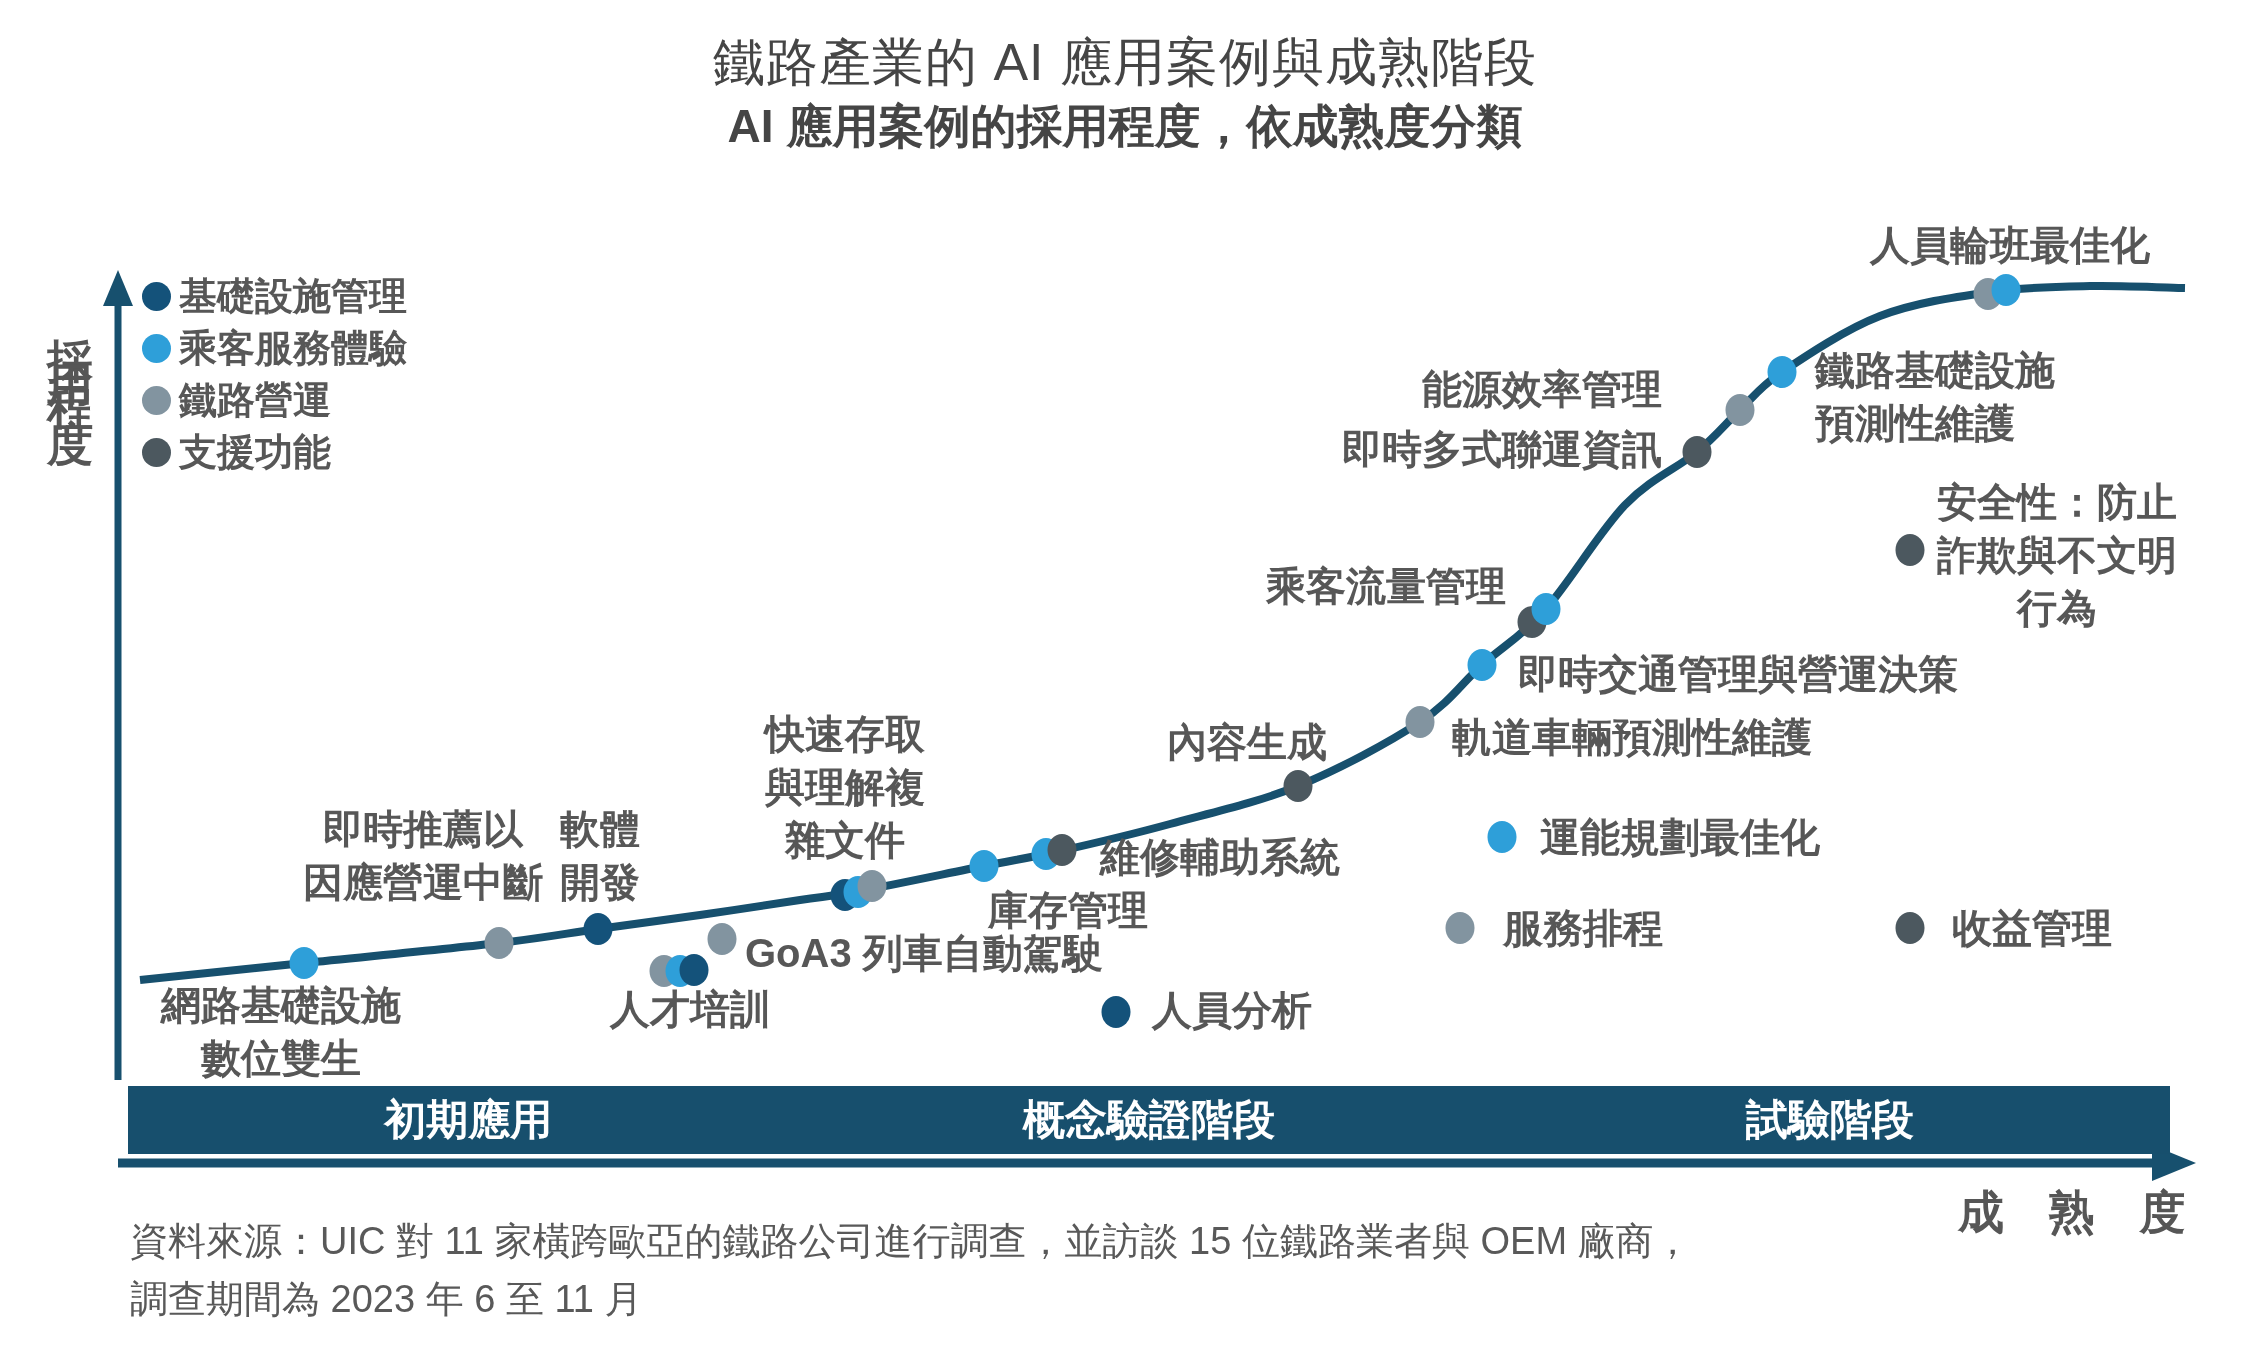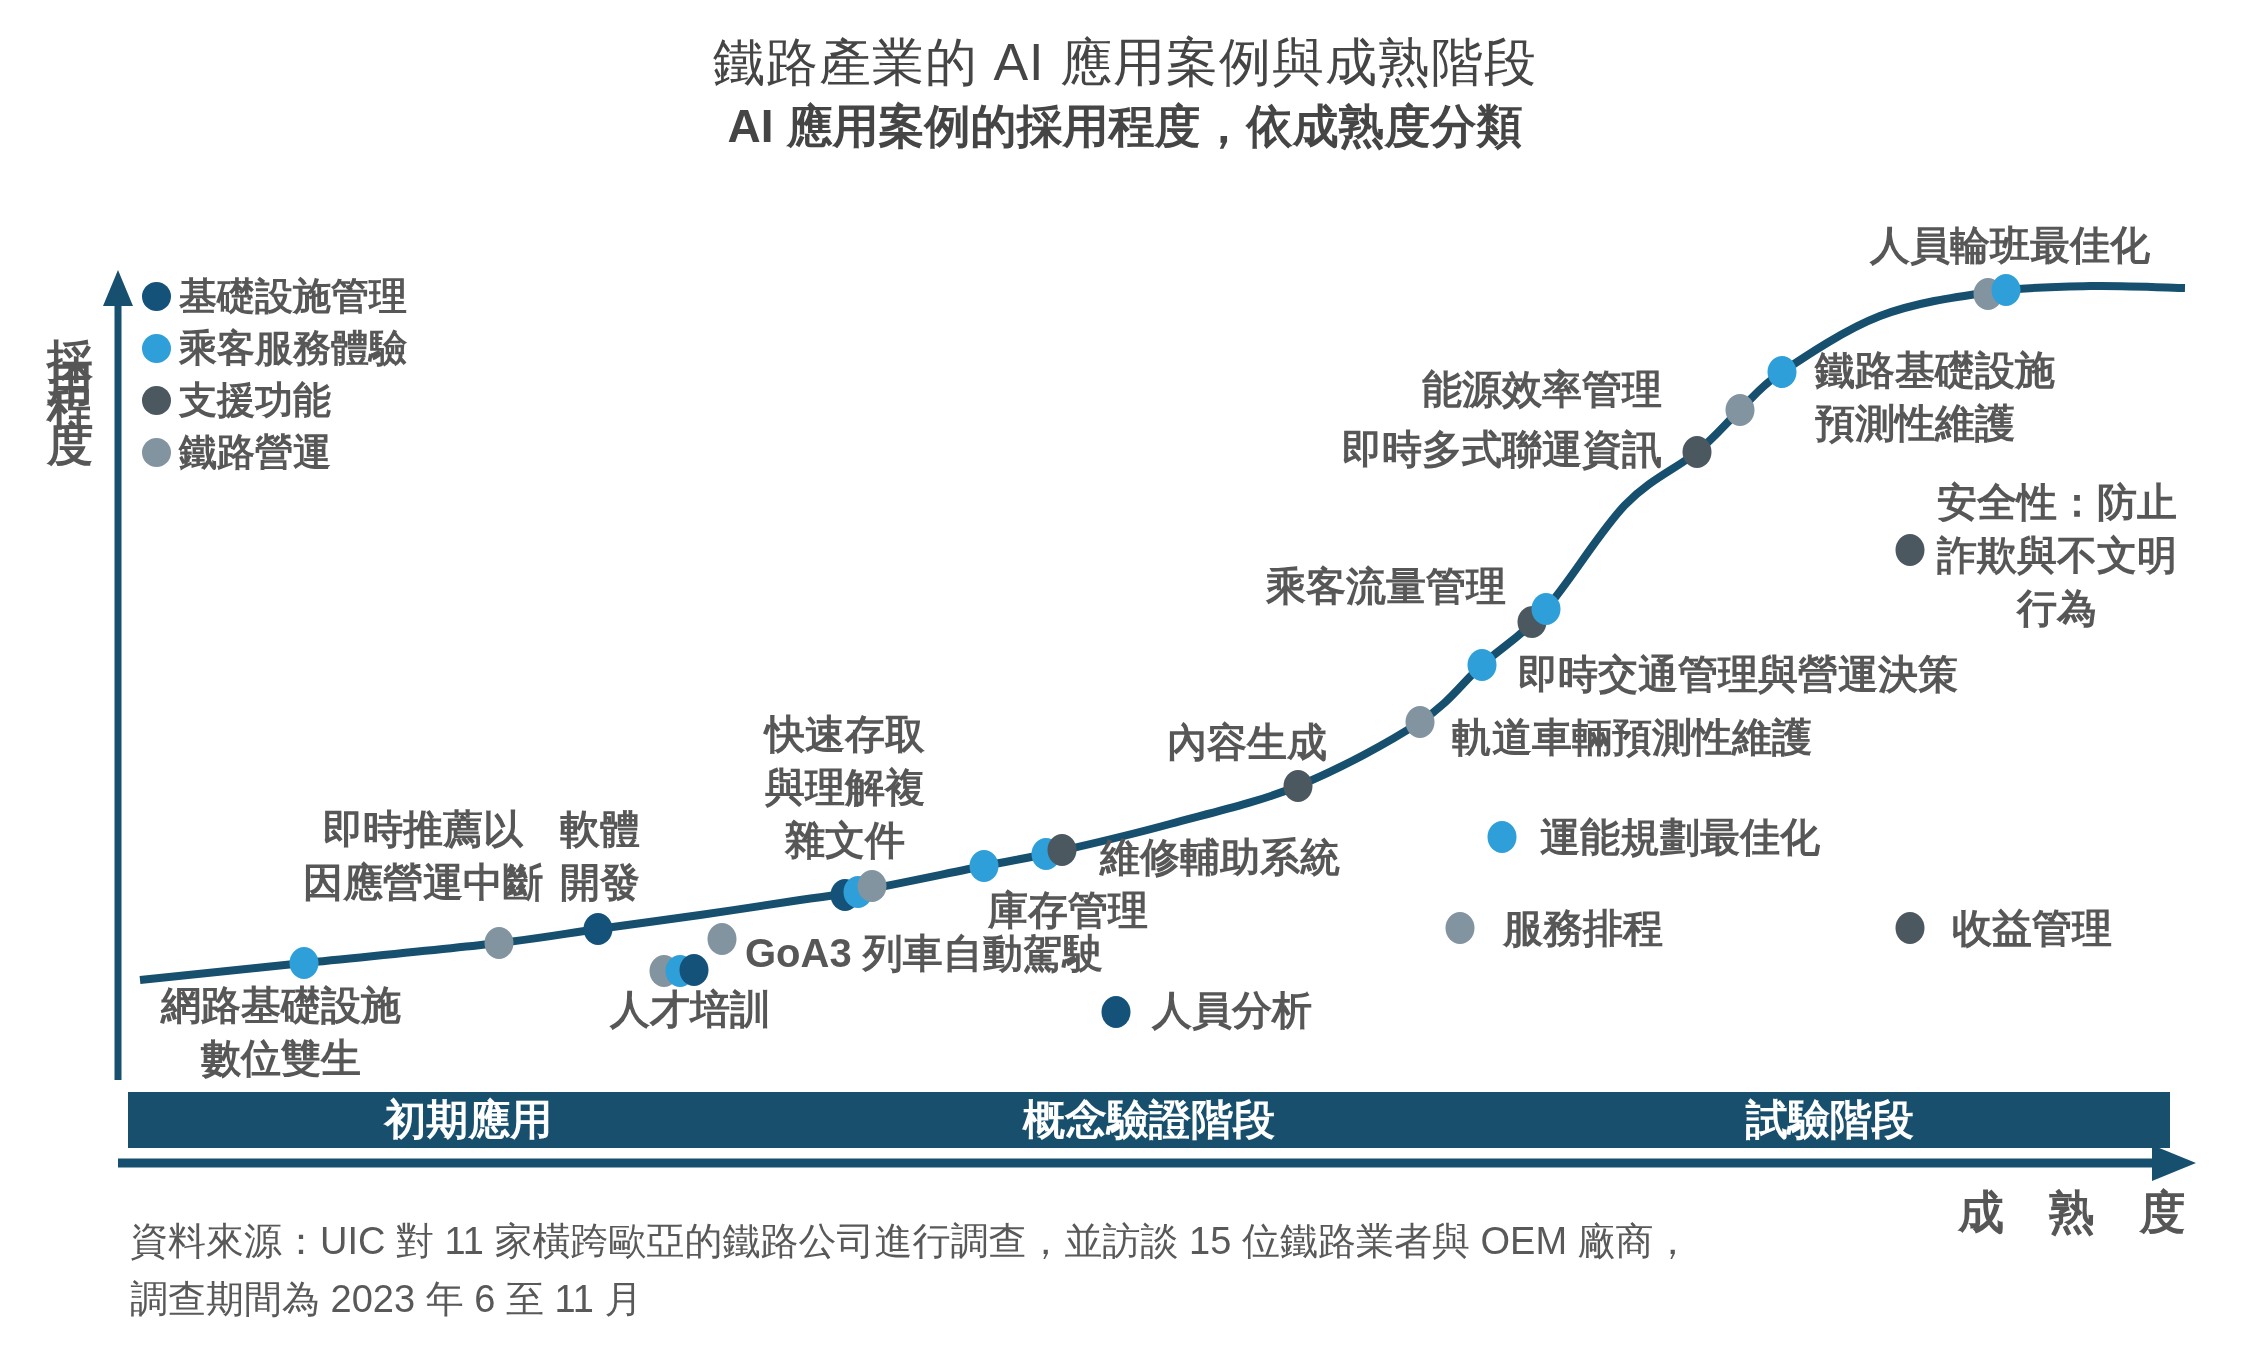--- a/index.html
+++ b/index.html
@@ -11,21 +11,21 @@
          font-size:46px;font-weight:bold;color:#454545;}
   .y-axis-label{position:absolute;left:40px;top:302px;
          writing-mode:vertical-rl;text-orientation:upright;
          font-size:46px;font-weight:bold;color:#565656;letter-spacing:26px;}
   .legend{position:absolute;left:142px;top:270px;}
   .legend-row{display:flex;align-items:center;gap:8px;height:52px;}
   .legend-dot{width:29px;height:29px;border-radius:50%;flex:0 0 auto;}
   .legend-label{font-size:38px;font-weight:bold;color:#575757;white-space:nowrap;}
   svg.chart{position:absolute;left:0;top:0;}
   .bands{position:absolute;left:128px;top:1086px;width:2042px;height:68px;
-         display:flex;gap:0;align-items:center;}
+         display:flex;gap:0;}
   .band{flex:1 1 0;background:#174F6D;color:#ffffff;font-size:42px;font-weight:bold;
         display:flex;align-items:center;justify-content:center;white-space:nowrap;}
   .x-axis-title{position:absolute;left:1958px;top:1182px;font-size:46px;font-weight:bold;
         color:#565656;letter-spacing:16px;white-space:nowrap;}
   .source{position:absolute;left:130px;top:1212px;font-size:38px;color:#595959;line-height:58px;}
 </style>
 </head>
 <body>
 
 <div class="page">
@@ -37,26 +37,26 @@
   <div class="legend" id="legend">
       <div class="legend-row">
         <span class="legend-dot" style="background: rgb(20, 82, 122);"></span>
         <span class="legend-label">基礎設施管理</span>
       </div>
       <div class="legend-row">
         <span class="legend-dot" style="background: rgb(46, 159, 217);"></span>
         <span class="legend-label">乘客服務體驗</span>
       </div>
       <div class="legend-row">
+        <span class="legend-dot" style="background: rgb(130, 148, 160);"></span>
+        <span class="legend-label">鐵路營運</span>
+      </div>
+      <div class="legend-row">
         <span class="legend-dot" style="background: rgb(76, 88, 95);"></span>
         <span class="legend-label">支援功能</span>
-      </div>
-      <div class="legend-row">
-        <span class="legend-dot" style="background: rgb(130, 148, 160);"></span>
-        <span class="legend-label">鐵路營運</span>
       </div>
     </div>
 
   <svg class="chart" id="chart-svg" width="2250" height="1350" viewBox="0 0 2250 1350">
       <line x1="118" y1="1080" x2="118" y2="300" stroke="#17506E" stroke-width="7"></line>
       <polygon points="118,270 103,306 133,306" fill="#17506E"></polygon>
       <line x1="118" y1="1163" x2="2158" y2="1163" stroke="#17506E" stroke-width="9"></line>
       <polygon points="2196,1163 2152,1145 2152,1181" fill="#17506E"></polygon>
       <path d="M 140 980 C 167.33333333333334 977.1666666666666 244.16666666666666 969.1666666666666 304 963 C 363.8333333333333 956.8333333333334 450 948.6666666666666 499 943 C 548 937.3333333333334 564.5 933.6666666666666 598 929 C 631.5 924.3333333333334 666.3333333333334 919.8333333333334 700 915 C 733.6666666666666 910.1666666666666 773.3333333333334 904 800 900 C 826.6666666666666 896 829.3333333333334 896.6666666666666 860 891 C 890.6666666666666 885.3333333333334 950.6666666666666 872.6666666666666 984 866 C 1017.3333333333334 859.3333333333334 1029 858 1060 851 C 1091 844 1130.3333333333333 834.8333333333334 1170 824 C 1209.6666666666667 813.1666666666666 1256.3333333333333 803 1298 786 C 1339.6666666666667 769 1389.3333333333333 742.1666666666666 1420 722 C 1450.6666666666667 701.8333333333334 1461.1666666666667 683.6666666666666 1482 665 C 1502.8333333333333 646.3333333333334 1521.1666666666667 636.6666666666666 1545 610 C 1568.8333333333333 583.3333333333334 1599.6666666666667 531.3333333333334 1625 505 C 1650.3333333333333 478.6666666666667 1677.8333333333333 467.8333333333333 1697 452 C 1716.1666666666667 436.1666666666667 1725.8333333333333 423.3333333333333 1740 410 C 1754.1666666666667 396.6666666666667 1758.6666666666667 387.6666666666667 1782 372 C 1805.3333333333333 356.3333333333333 1845.3333333333333 329.3333333333333 1880 316 C 1914.6666666666667 302.6666666666667 1955 297 1990 292 C 2025 287 2057.5 286.6666666666667 2090 286 C 2122.5 285.3333333333333 2169.1666666666665 287.6666666666667 2185 288" fill="none" stroke="#17506E" stroke-width="8"></path>
       <ellipse cx="304" cy="963" rx="14.5" ry="16" fill="#2E9FD9"></ellipse>

